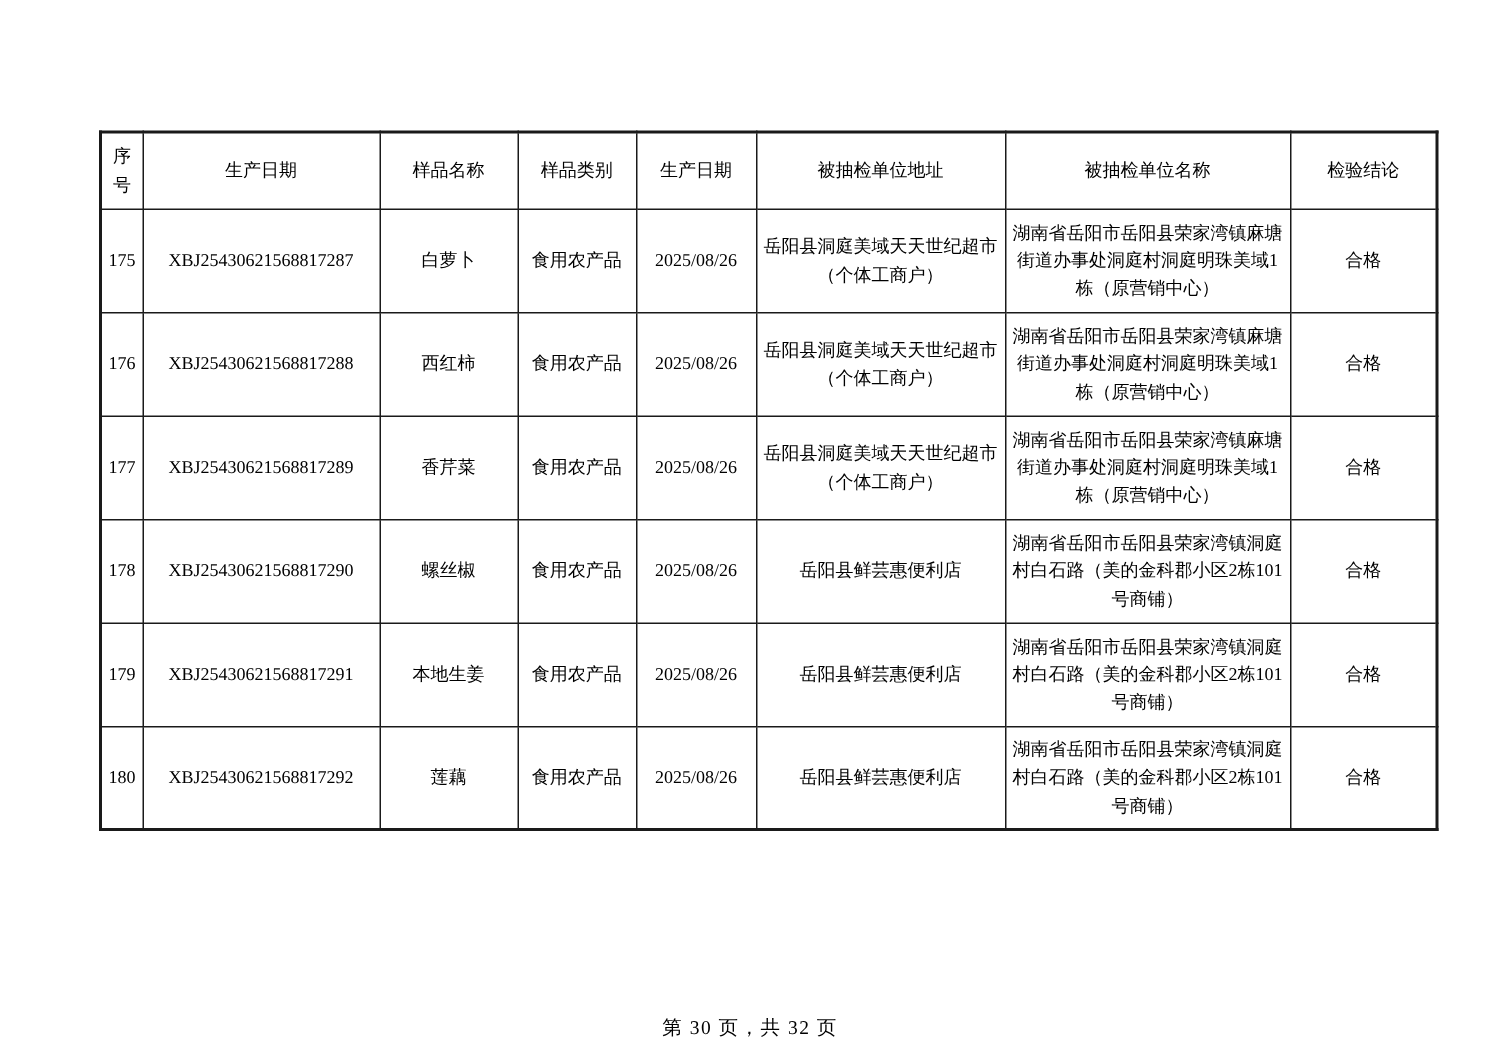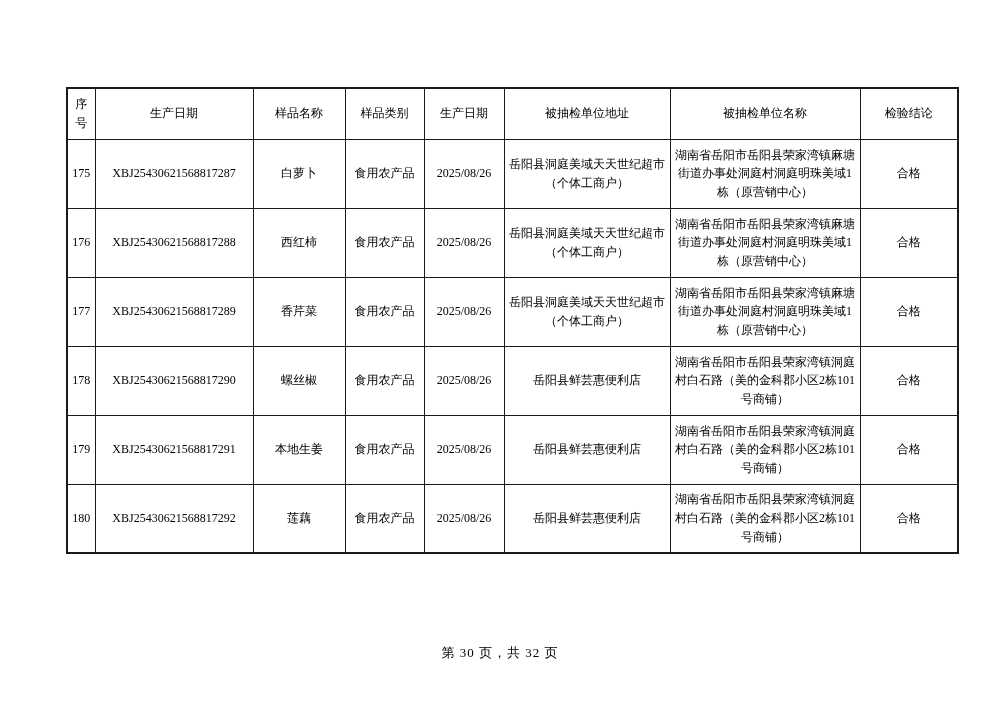--- a/index.html
+++ b/index.html
@@ -47,21 +47,21 @@
   .col-name     { width: 92px; margin-top: 16px;  }
   .col-category { width: 79px;  }
   .col-date     { width: 80px; font-family: Liberation Serif, serif;  }
   .col-unit     { width: 166px; }
   .col-address  { width: 190px; }
   .col-result   { width: 98px;  }
   th.col-no { padding: 2px 1px; }
   .footer {
     position: absolute;
     left: 0;
-    top: 644px;
+    top: 676px;
     width: 1000px;
     text-align: center;
     font-size: 13px;
     letter-spacing: 1px;
   }
 </style>
 </head>
 <body>
 
 <div class="page">

